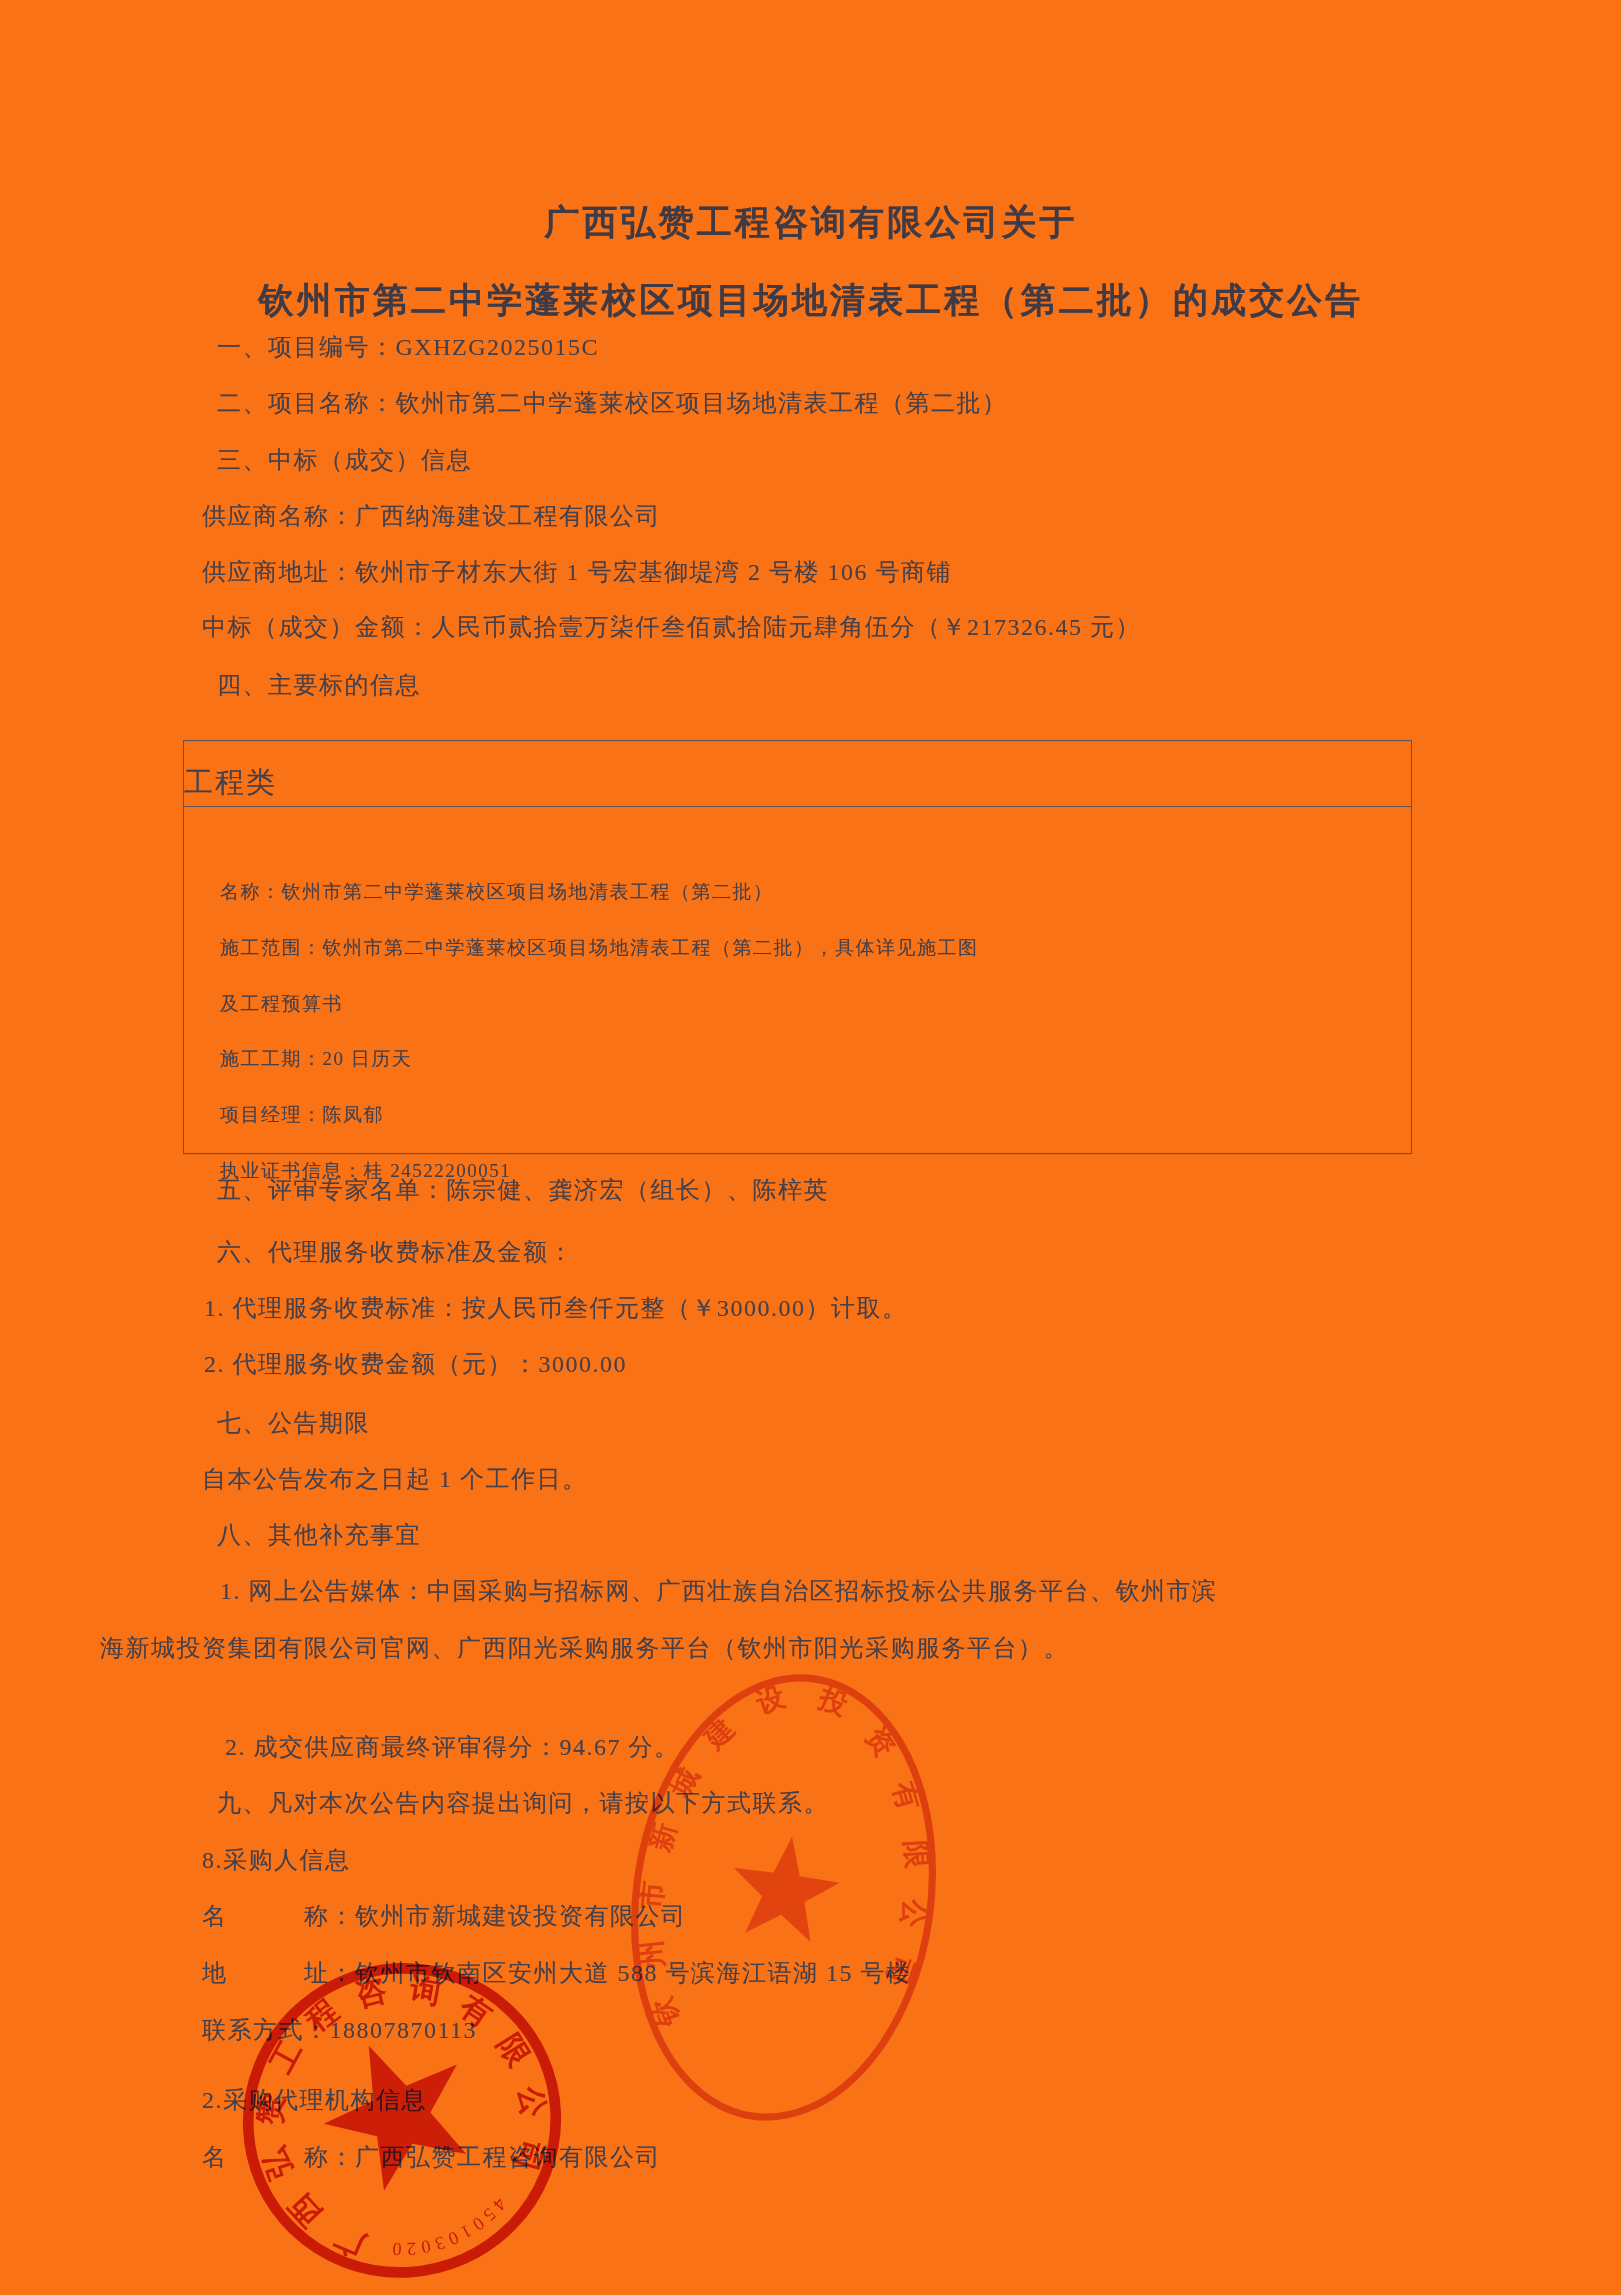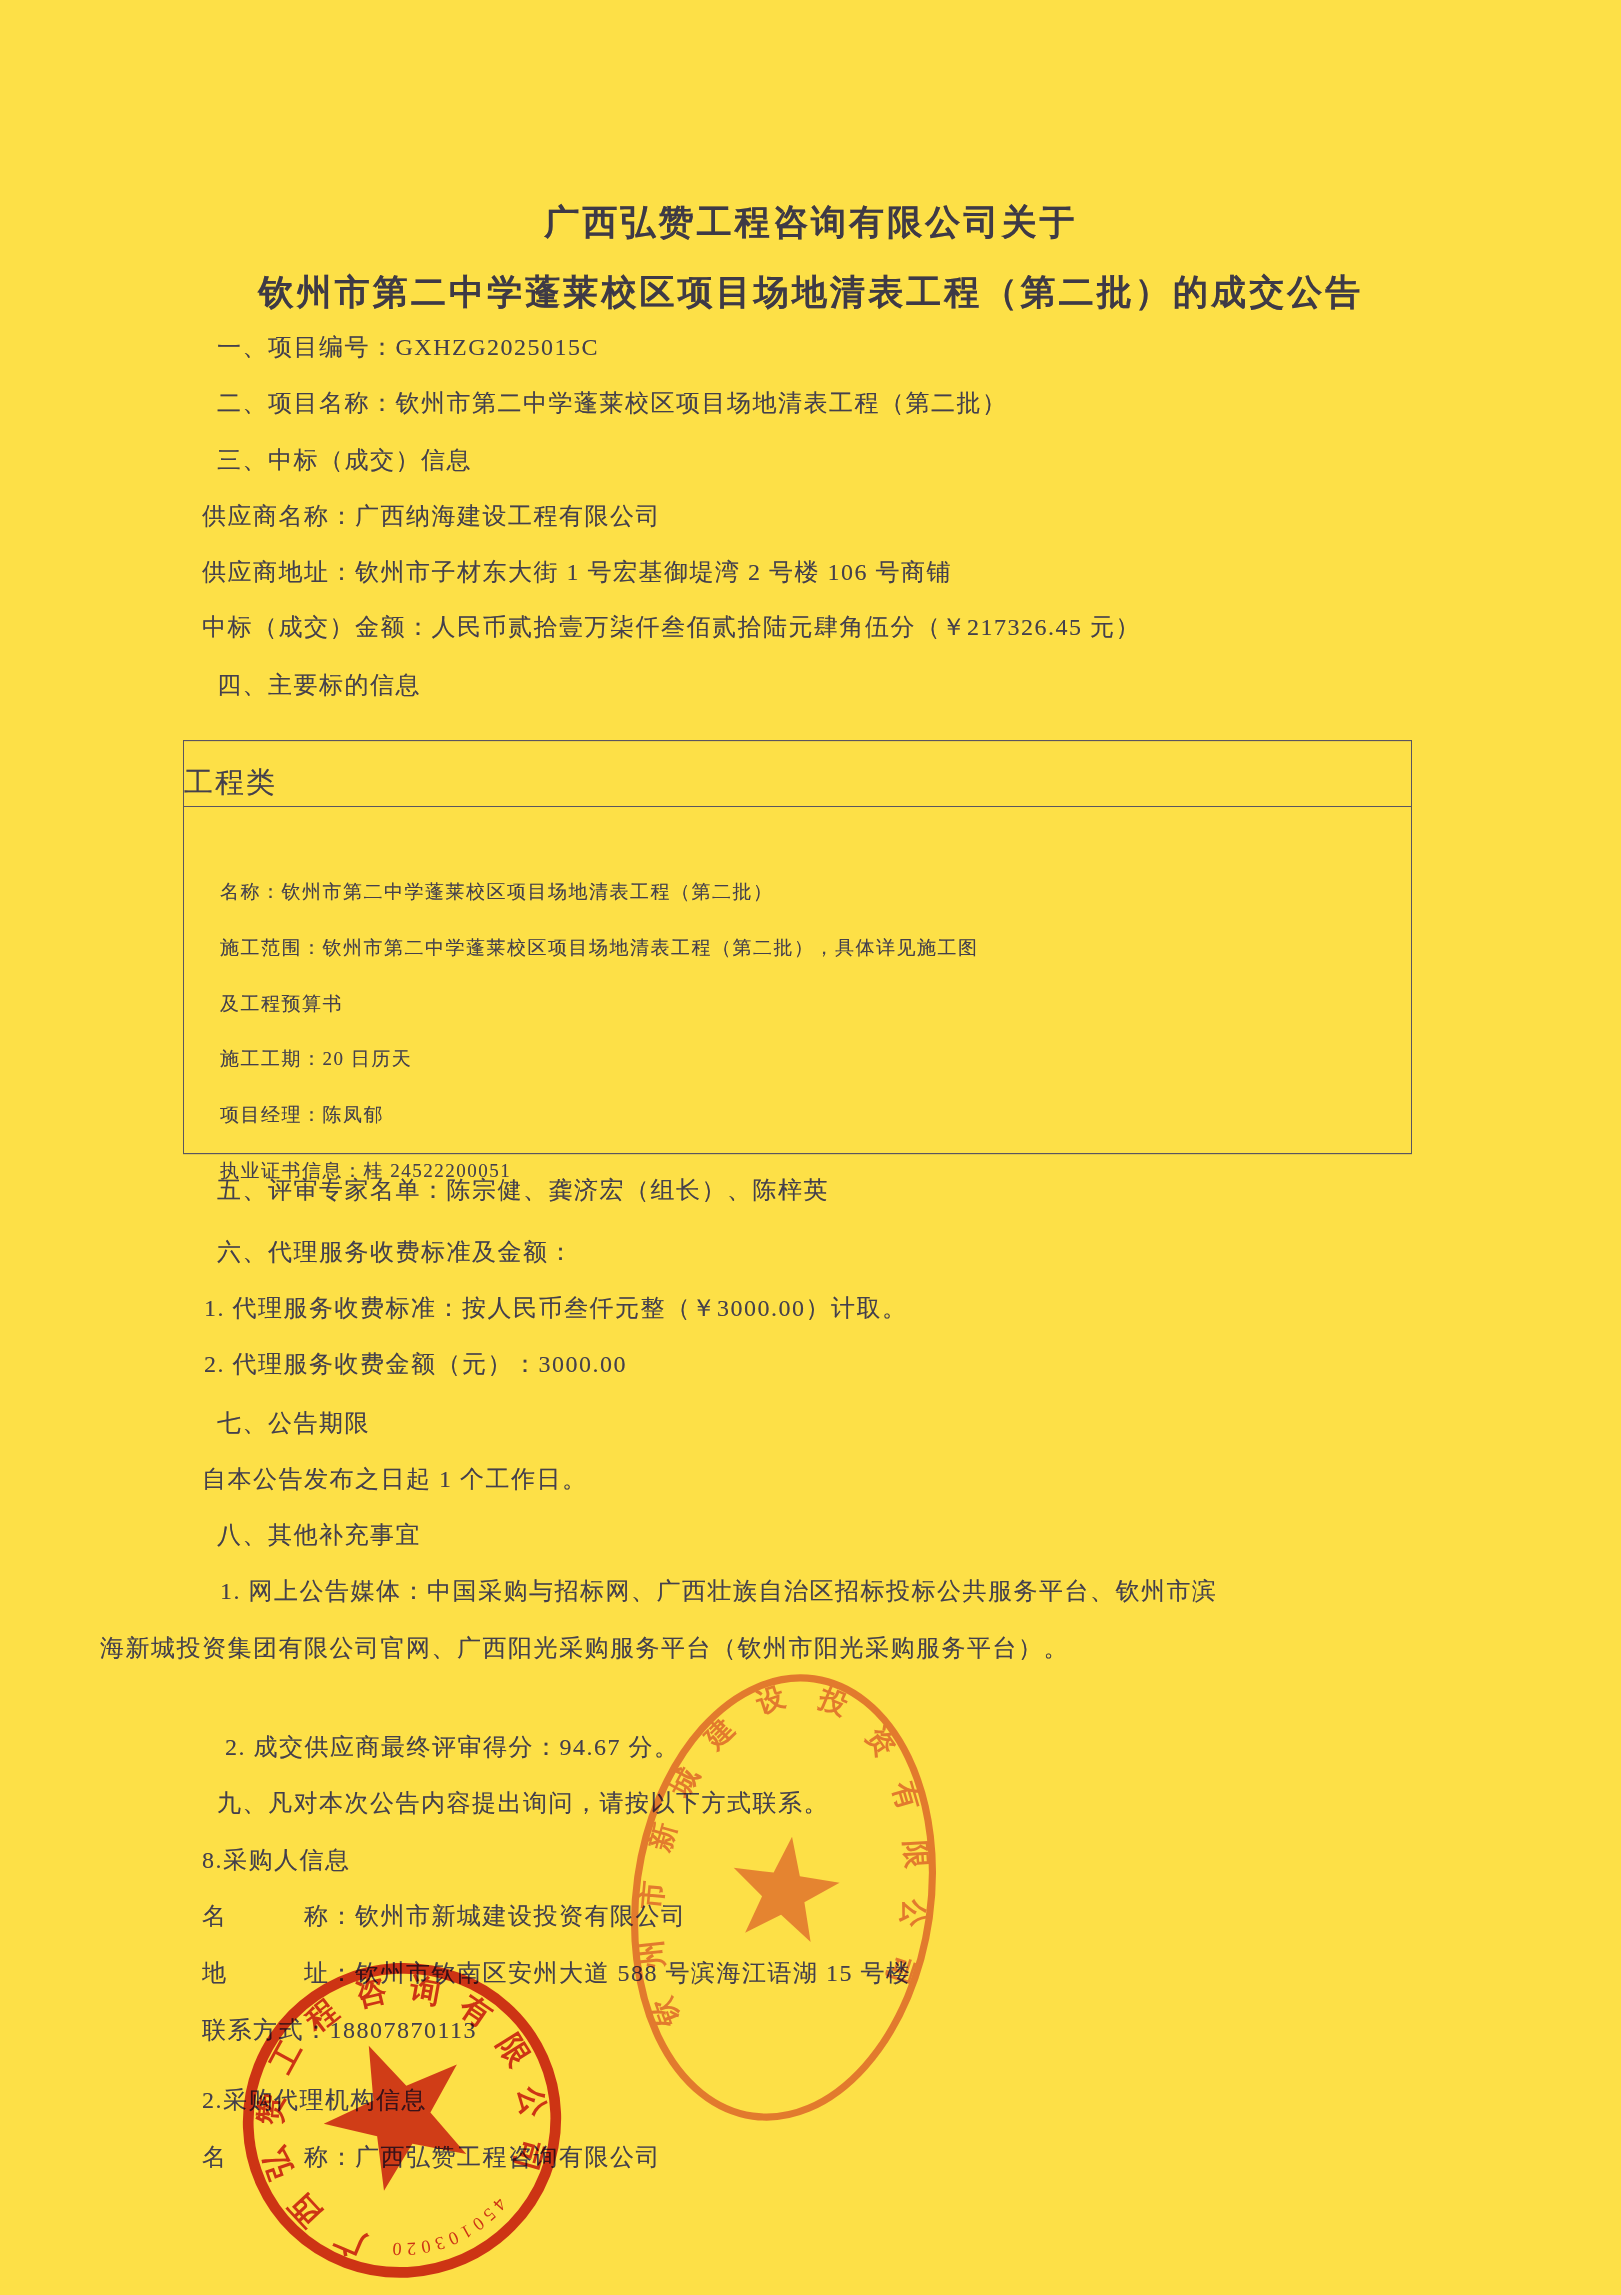--- a/index.html
+++ b/index.html
@@ -1,19 +1,19 @@
 <!DOCTYPE html>
 <html style="font-size:8.2px"><head>
 <meta charset="utf-8">
 <style>
   html,body{margin:0;padding:0;background:#9a9a9a;}
   .page{
     position:relative;
     width:1622px;height:2295px;
-    background:#fde047;
+    background:#f97316;
     overflow:hidden;
     font-family:"Liberation Serif","DejaVu Serif",serif;
     color:#44404c;
   }
   .ln{
     position:absolute;
     font-size:24px;
     line-height:1.2;
     letter-spacing:1.5px;
     white-space:pre;
@@ -53,21 +53,21 @@
     pointer-events:none;
   }
   .stamp svg{display:block;}
 </style>
 </head>
 <body>
 
 <div class="page">
 
   <div class="title" style="top:199px;">广西弘赞工程咨询有限公司关于</div>
-  <div class="title" style="top:269px;">钦州市第二中学蓬莱校区项目场地清表工程（第二批）的成交公告</div>
+  <div class="title" style="top:277px;">钦州市第二中学蓬莱校区项目场地清表工程（第二批）的成交公告</div>
 
   <div class="ln" style="left:217px;top:333px;">一、项目编号：GXHZG2025015C</div>
   <div class="ln" style="left:217px;top:389px;">二、项目名称：钦州市第二中学蓬莱校区项目场地清表工程（第二批）</div>
   <div class="ln" style="left:217px;top:446px;">三、中标（成交）信息</div>
   <div class="ln" style="left:202px;top:502px;">供应商名称：广西纳海建设工程有限公司</div>
   <div class="ln" style="left:202px;top:558px;">供应商地址：钦州市子材东大街 1 号宏基御堤湾 2 号楼 106 号商铺</div>
   <div class="ln" style="left:202px;top:613px;">中标（成交）金额：人民币贰拾壹万柒仟叁佰贰拾陆元肆角伍分（￥217326.45 元）</div>
   <div class="ln" style="left:217px;top:671px;">四、主要标的信息</div>
 
   <div class="award-table">

